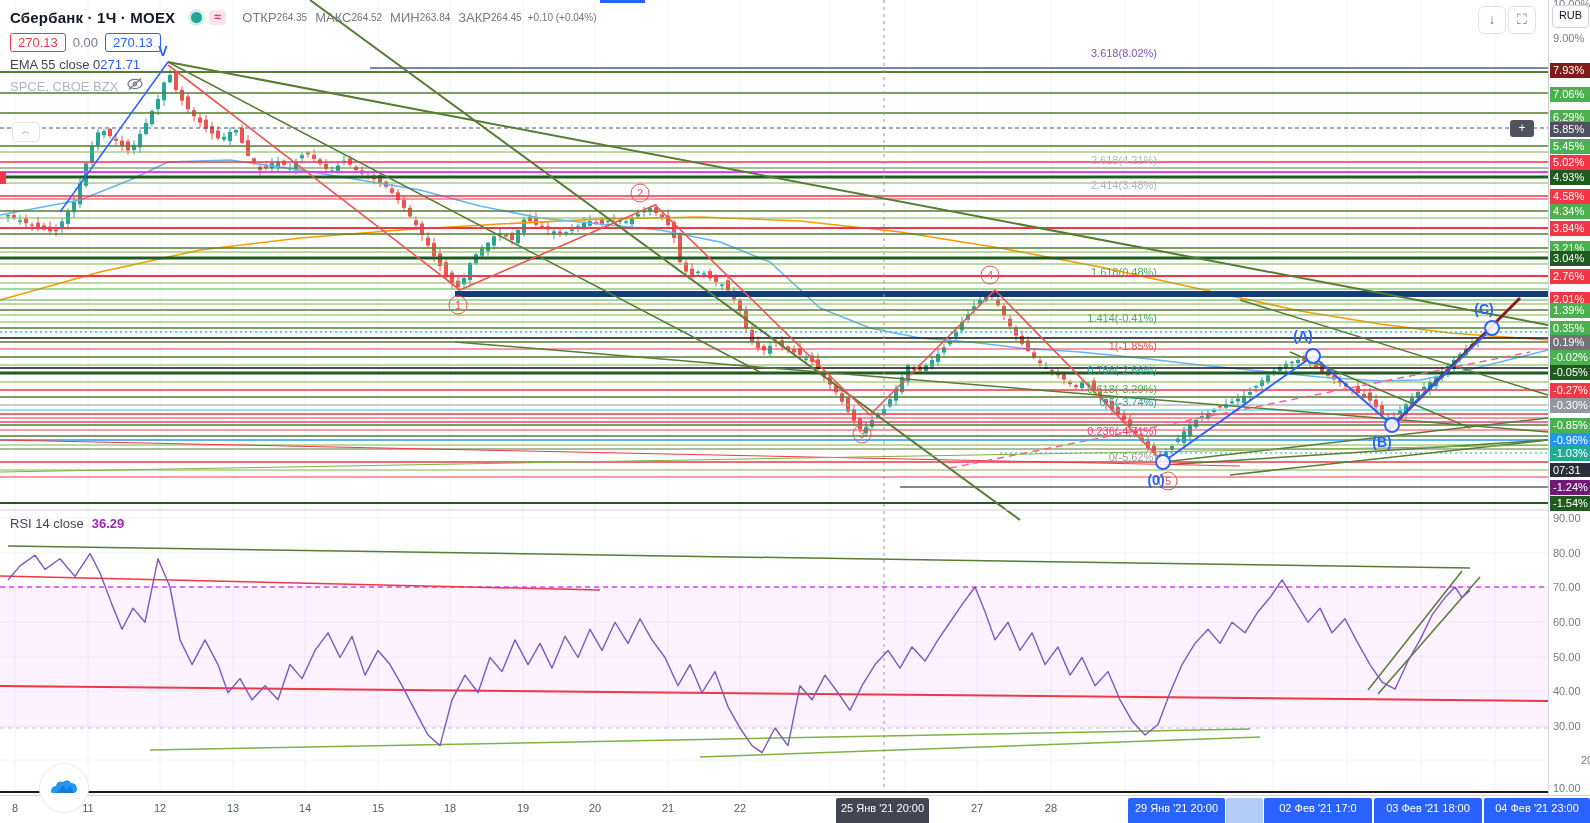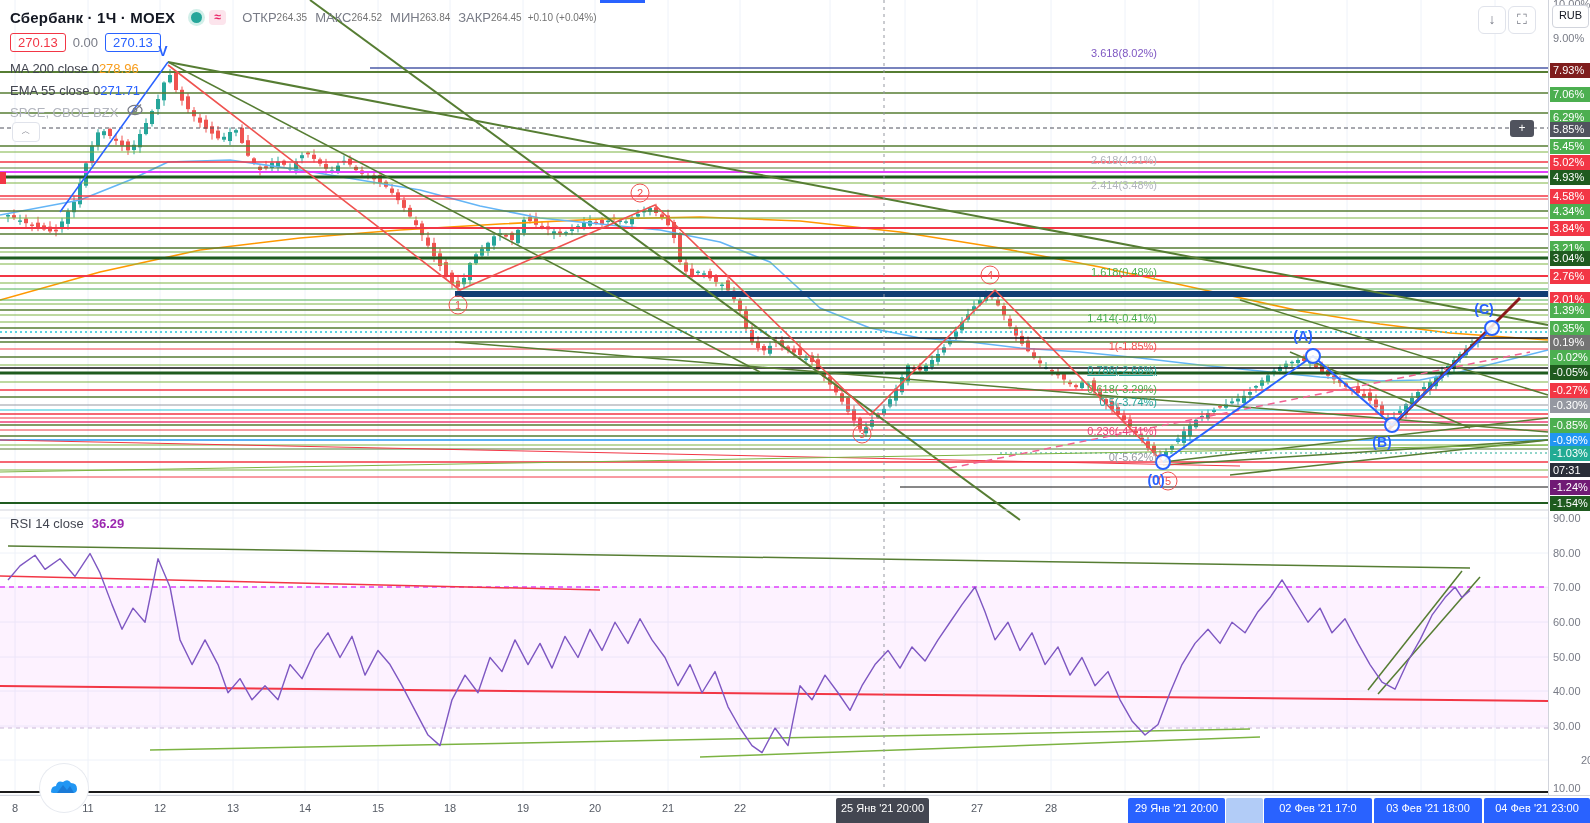--- a/index.html
+++ b/index.html
@@ -687,24 +687,20 @@
       <span class="oval">263.84</span>
       <span class="olab">ЗАКР</span>
       <span class="oval">264.45</span>
       <span class="oval" style="margin-left:6px">+0.10 (+0.04%)</span>
     </div>
     <div class="lrow" style="margin-top:3px">
       <span class="qbox qbid">270.13</span>
       <span class="qmid">0.00</span>
       <span class="qbox qask">270.13</span>
     </div>
-    <div class="lrow" style="margin-top:4px">
-      <span class="stud">MA 200 close 0</span>
-      <span class="stud v" style="color:#f89d1c">278.96</span>
-    </div>
     <div class="lrow">
       <span class="stud">EMA 55 close 0</span>
       <span class="stud v" style="color:#2962ff">271.71</span>
     </div>
     <div class="lrow">
       <span class="hidden-study">SPCE, CBOE BZX</span>
       <span class="eye">
         <svg width="18" height="14" viewBox="0 0 18 14">
             <ellipse cx="9" cy="7" rx="7" ry="4.6" fill="none" stroke="#787b86" stroke-width="1.3"></ellipse>
             <circle cx="9" cy="7" r="1.8" fill="none" stroke="#787b86" stroke-width="1.2"></circle>
@@ -721,21 +717,21 @@
 
   <div class="left-marker"></div>
 
   <div id="fib-layer">
       <div class="fib" style="left: 1157px; top: 53px; color: rgb(126, 87, 194);">3.618(8.02%)</div>
       <div class="fib" style="left: 1157px; top: 160px; color: rgb(178, 181, 190);">2.618(4.21%)</div>
       <div class="fib" style="left: 1157px; top: 185px; color: rgb(178, 181, 190);">2.414(3.48%)</div>
       <div class="fib" style="left: 1157px; top: 272px; color: rgb(76, 175, 80);">1.618(0.48%)</div>
       <div class="fib" style="left: 1157px; top: 318px; color: rgb(76, 175, 80);">1.414(-0.41%)</div>
       <div class="fib" style="left: 1157px; top: 346px; color: rgb(239, 83, 80);">1(-1.85%)</div>
-      <div class="fib" style="left: 1157px; top: 370px; color: rgb(38, 166, 154); text-decoration: underline;">0.786(-2.66%)</div>
+      <div class="fib" style="left: 1157px; top: 370px; color: rgb(38, 166, 154);">0.786(-2.66%)</div>
       <div class="fib" style="left: 1157px; top: 389px; color: rgb(76, 175, 80);">0.618(-3.29%)</div>
       <div class="fib" style="left: 1157px; top: 402px; color: rgb(38, 166, 154);">0.5(-3.74%)</div>
       <div class="fib" style="left: 1157px; top: 431px; color: rgb(236, 64, 122);">0.236(-4.71%)</div>
       <div class="fib" style="left: 1157px; top: 457px; color: rgb(149, 152, 161);">0(-5.62%)</div>
     </div>
   <div id="wave-layer">
       <div class="wave-red" style="left: 458px; top: 305px;">1</div>
       <div class="wave-red" style="left: 640px; top: 193px;">2</div>
       <div class="wave-red" style="left: 862px; top: 434px;">3</div>
       <div class="wave-red" style="left: 990px; top: 275px;">4</div>

